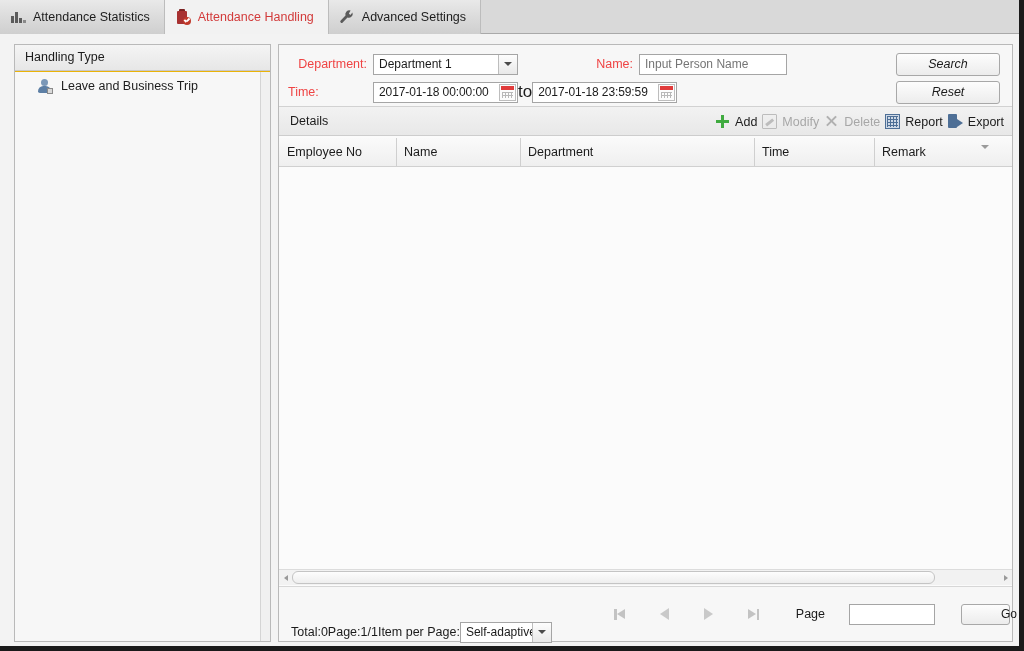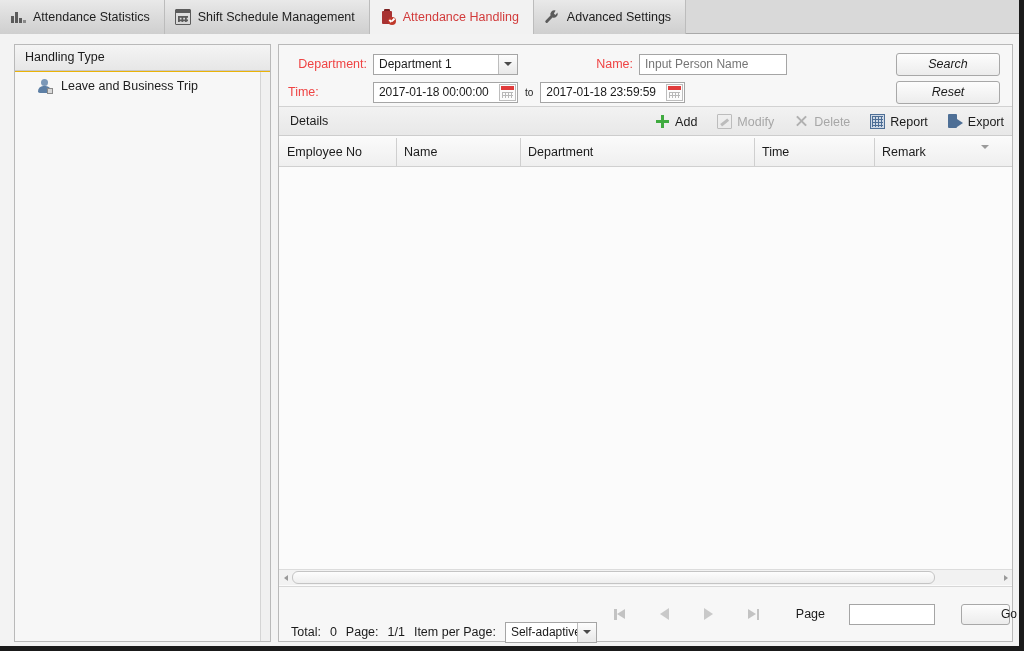--- a/index.html
+++ b/index.html
@@ -218,21 +218,21 @@
 
   
   #detailsbar {
     position:relative;
     height:29px;
     background:linear-gradient(to bottom,#f2f2f2,#e8e8e8);
     border-bottom:1px solid #cdcdcd;
     display:flex; align-items:center;
   }
   #detailsbar .dtitle { margin-left:11px; font-size:12.5px; }
-  #tools { position:absolute; right:8px; top:0; height:29px; display:flex; align-items:center; gap:20px; }
+  #tools { position:absolute; right:8px; top:0; height:29px; display:flex; align-items:center; gap:5px; }
   .tool { display:flex; align-items:center; gap:5px; font-size:12.5px; cursor:default; }
   .tool.dis { color:#a7a7a7; }
   .tool-ico { width:15px; height:15px; position:relative; flex:0 0 15px; }
   
   .ico-plus:before{content:"";position:absolute;left:6px;top:1px;width:3px;height:13px;background:#3faa3f;}
   .ico-plus:after{content:"";position:absolute;left:1px;top:6px;width:13px;height:3px;background:#3faa3f;}
   
   .ico-modify{ border:1.4px solid #bcbcbc; border-radius:1px; }
   .ico-modify:after{ content:""; position:absolute; left:2px; top:6px; width:9px; height:2.5px; background:#bcbcbc; transform:rotate(-38deg);}
   
@@ -289,21 +289,21 @@
     background:linear-gradient(to bottom,#fdfdfd,#eeeeee);
     border:1px solid #c4c4c4; border-radius:6px;
   }
 
   
   #pager {
     position:absolute; left:0; right:0; bottom:0; height:55px;
     background:#f7f7f7; border-top:1px solid #d7d7d7;
     display:flex; align-items:center;
   }
-  #pagerleft { display:flex; align-items:center; gap:9px; margin-left:12px; font-size:12.5px;margin-top:36px; }
+  #pagerleft { display:flex; align-items:center; gap:0; margin-left:12px; font-size:12.5px;margin-top:36px; }
   #pagerright { position:absolute; right:2px; display:flex; align-items:center; gap:18px; }
   .navbtn { width:26px; height:20px; display:flex; align-items:center; justify-content:center; cursor:default; }
   .nav-first, .nav-last { position:relative; width:13px; height:11px; }
   .nav-first .bar{position:absolute;left:0;top:0;width:2.5px;height:11px;background:#c3c3c3;}
   .nav-first .tri{position:absolute;left:3px;top:0;width:0;height:0;border-top:5.5px solid transparent;border-bottom:5.5px solid transparent;border-right:8px solid #c3c3c3;}
   .nav-last .bar{position:absolute;right:0;top:0;width:2.5px;height:11px;background:#c3c3c3;}
   .nav-last .tri{position:absolute;right:3px;top:0;width:0;height:0;border-top:5.5px solid transparent;border-bottom:5.5px solid transparent;border-left:8px solid #c3c3c3;}
   .nav-prev{width:0;height:0;border-top:6px solid transparent;border-bottom:6px solid transparent;border-right:9px solid #c9c9c9;}
   .nav-next{width:0;height:0;border-top:6px solid transparent;border-bottom:6px solid transparent;border-left:9px solid #c9c9c9;}
   #pageinput { width:86px; height:21px; background:#fff; border:1px solid #a5a5a5; margin-left:6px; }
@@ -332,24 +332,20 @@
     <div class="tab">
       <span class="tab-ico ico-bars">
           <i></i>
           <i></i>
           <i></i>
           <i></i>
         </span>
       <span class="tlabel">Attendance Statistics</span>
     </div>
 
-    <div class="tab">
-      <span class="tab-ico ico-cal"></span>
-      <span class="tlabel">Shift Schedule Management</span>
-    </div>
 
     <div class="tab active">
       <span class="tab-ico ico-clip">
         <span class="clipt"></span>
           <span class="body"></span>
           <span class="chk"></span>
       </span>
       <span class="tlabel">Attendance Handling</span>
     </div>
 
@@ -400,21 +396,21 @@
           <input class="fld ph" style="margin-left: 6px; width: 148px;" placeholder="Input Person Name">
           <div class="btn" style="position:absolute;right:12px;">Search</div>
         </div>
 
         <div class="frow" id="frow2">
           <div class="flabel" style="width:88px;text-align:left;padding-left:9px;">Time:</div>
           <div class="datefield" style="margin-left:6px;">
             <div class="dv">2017-01-18 00:00:00</div>
             <div class="calbtn"></div>
           </div>
-          <div style="margin:0 7px;font-size:10px;text-align:right;">to</div>
+          <div style="margin:0 0;font-size:17px;text-align:right;">to</div>
           <div class="datefield">
             <div class="dv">2017-01-18 23:59:59</div>
             <div class="calbtn"></div>
           </div>
           <div class="btn" style="position:absolute;right:12px;">Reset</div>
         </div>
 
       </div>
 
       <div id="detailsbar">

